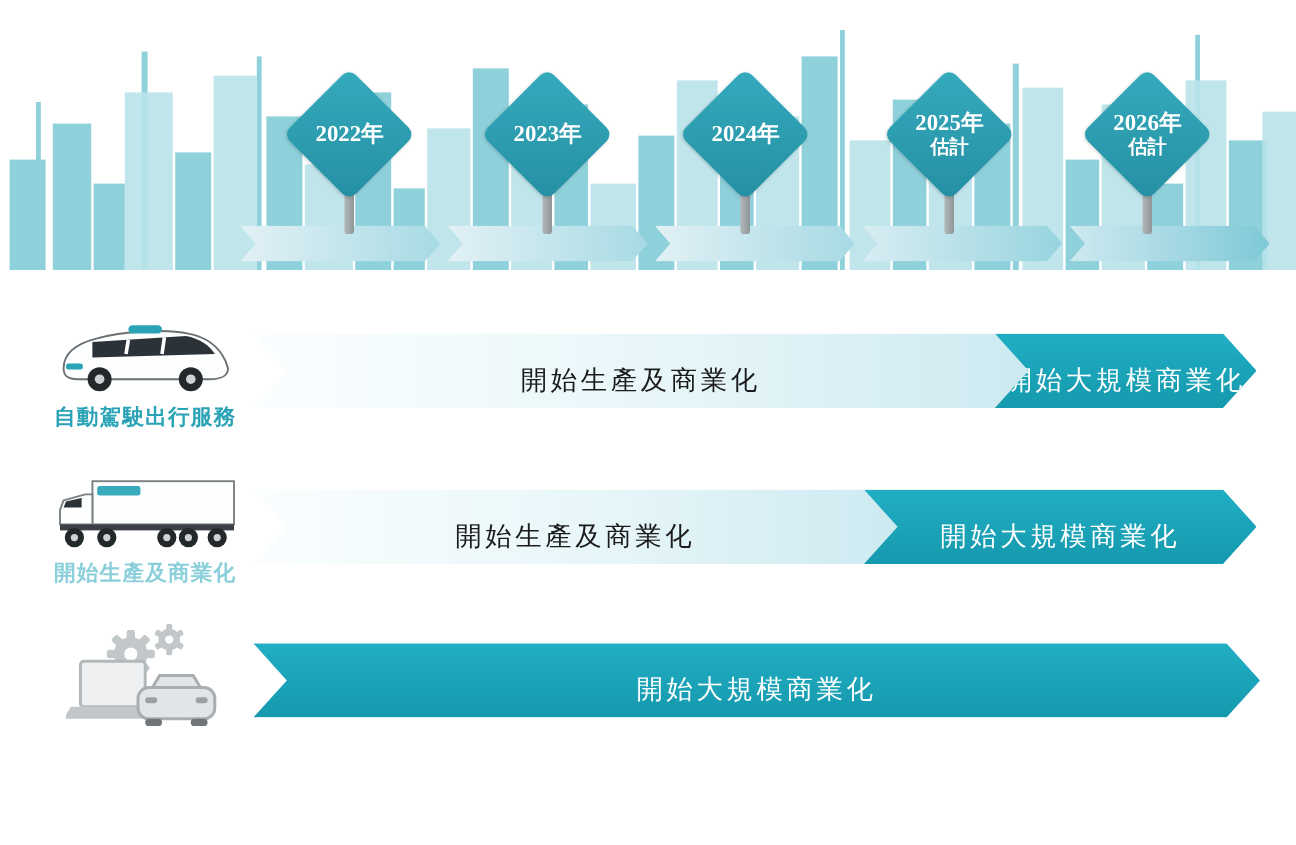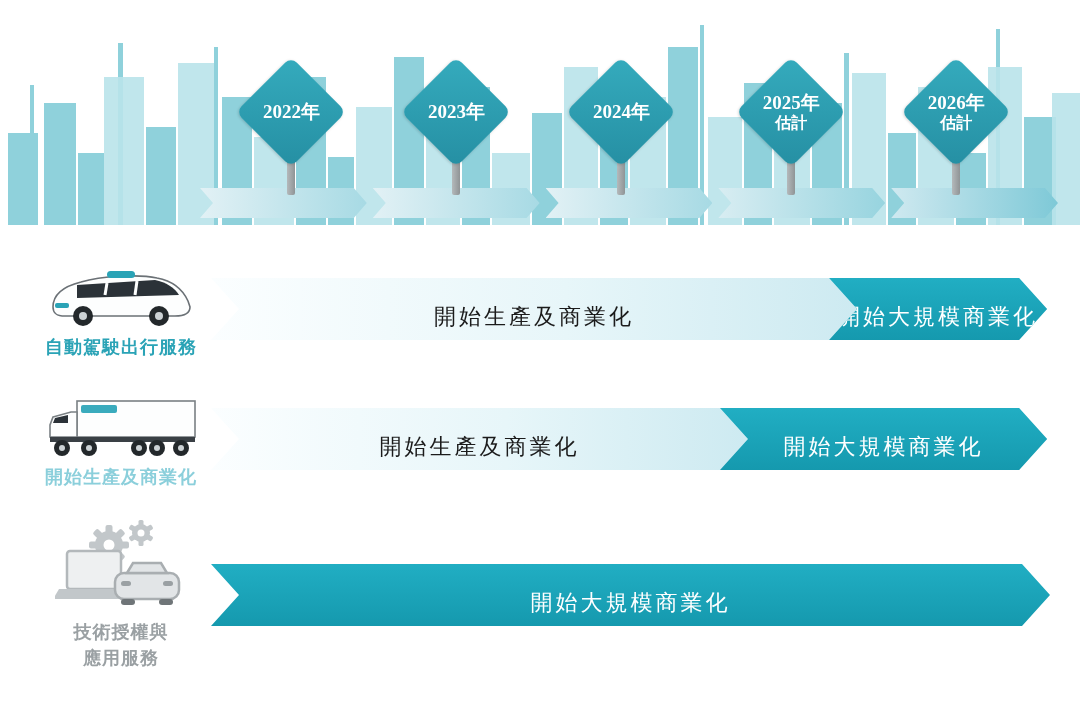--- a/index.html
+++ b/index.html
@@ -273,24 +273,20 @@
         <path d="M4,70 L74,70 L82,80 L-2,80 Z" fill="#c2c7ca"></path>
         <g>
           <rect x="60" y="54" width="64" height="26" rx="9" fill="#e2e5e7" stroke="#a9aeb1" stroke-width="2.5"></rect>
           <path d="M72,54 L78,44 L106,44 L112,54 Z" fill="#e2e5e7" stroke="#a9aeb1" stroke-width="2.5"></path>
           <rect x="66" y="80" width="14" height="6" rx="3" fill="#6f7578"></rect>
           <rect x="104" y="80" width="14" height="6" rx="3" fill="#6f7578"></rect>
           <rect x="66" y="62" width="10" height="5" rx="2.5" fill="#9aa0a3"></rect>
           <rect x="108" y="62" width="10" height="5" rx="2.5" fill="#9aa0a3"></rect>
         </g>
       </svg>
-      <div class="row-label label-gray">
-        <div>技術授權與</div>
-        <div>應用服務</div>
-      </div>
     </div>
     <div class="bars">
       <div class="phase dark" style="width: 100%;">
         <span class="phase-text">開始大規模商業化</span>
       </div>
     </div>
   </div>
 
 </div>
 

